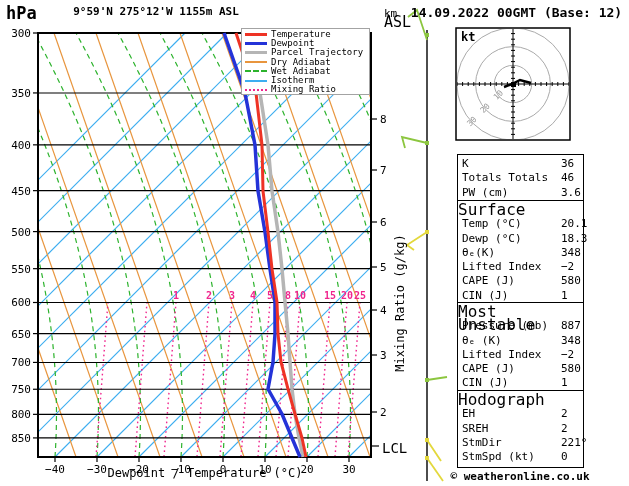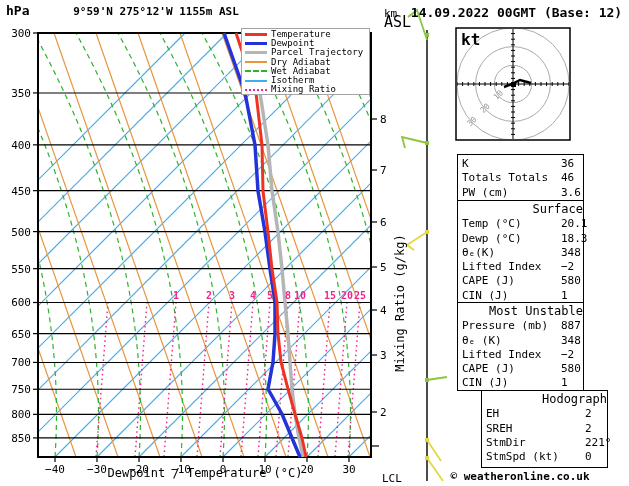--- a/index.html
+++ b/index.html
@@ -1,36 +1,36 @@
 <!DOCTYPE html>
 <html><head>
 <meta charset="utf-8">
 <style>
   html,body{margin:0;padding:0;background:#fff;}
   #stage{position:relative;width:629px;height:486px;background:#fff;overflow:hidden;
          font-family:"DejaVu Sans Mono",monospace;color:#000;}
   .t{position:absolute;white-space:nowrap;color:#000;}
-  .hpa{left:6px;top:3px;font-size:13px;font-weight:bold;}
+  .hpa{left:6px;top:3px;font-size:17px;font-weight:bold;}
   .station{left:30px;top:5px;width:252px;text-align:center;font-size:11px;font-weight:bold;}
   .km{left:384px;top:7px;font-size:11px;}
   .asl{left:384px;top:13px;font-size:15px;}
   .date{left:404px;top:5px;width:225px;text-align:center;font-size:13px;font-weight:bold;}
   .xlabel{left:105px;top:466px;width:200px;text-align:center;font-size:12px;}
   .mrlabel{left:312px;top:296px;width:176px;text-align:center;font-size:12px;transform:rotate(-90deg);}
-  .lcl{left:382px;top:440px;font-size:11px;margin-top:32px;}
-  .kt{left:461px;top:30px;font-size:16px;font-weight:bold;}
+  .lcl{left:382px;top:440px;font-size:14px;}
+  .kt{left:461px;top:30px;font-size:12px;font-weight:bold;}
   .footer{left:449px;top:470px;width:142px;text-align:center;font-size:11px;font-weight:bold;}
   #legend{position:absolute;left:241px;top:28px;width:129px;height:67px;background:#fff;
           border:1px solid #a3a3a3;box-sizing:border-box;padding:1px 0 0 3px;}
   .lrow{display:flex;align-items:center;height:9.2px;}
   .lsamp{width:22px;margin-right:4px;flex:none;}
   .llab{font-size:9px;line-height:9px;}
   .tbl{position:absolute;left:457px;width:127px;border:1px solid #000;box-sizing:border-box;
        background:#fff;padding-top:2px;}
-  .tbl .hd{text-align:right;font-size:12px;height:14.3px;line-height:13px;}
+  .tbl .hd{text-align:left;font-size:16px;height:14.3px;line-height:13px;}
   .trow{position:relative;height:14.3px;font-size:11px;line-height:13px;}
   .trow .lab{position:absolute;left:4px;}
   .trow .val{position:absolute;left:103px;}
   svg text{font-family:"DejaVu Sans Mono",monospace;}
   .tick{font-size:11px;fill:#000;}
   .mrlab{font-size:10px;font-weight:bold;}
   .hod{font-size:8px;}
 </style>
 </head>
 <body>
@@ -349,21 +349,21 @@
         </div>
         <div class="trow">
           <span class="lab">CAPE (J)</span>
           <span class="val">580</span>
         </div>
         <div class="trow">
           <span class="lab">CIN (J)</span>
           <span class="val">1</span>
         </div>
       </div>
-      <div class="tbl" style="top: 390px; height: 78px; margin-left: 24px;">
+      <div class="tbl" style="top: 390px; height: 78px;">
         <div class="hd">Hodograph</div>
         <div class="trow">
           <span class="lab">EH</span>
           <span class="val">2</span>
         </div>
         <div class="trow">
           <span class="lab">SREH</span>
           <span class="val">2</span>
         </div>
         <div class="trow">

